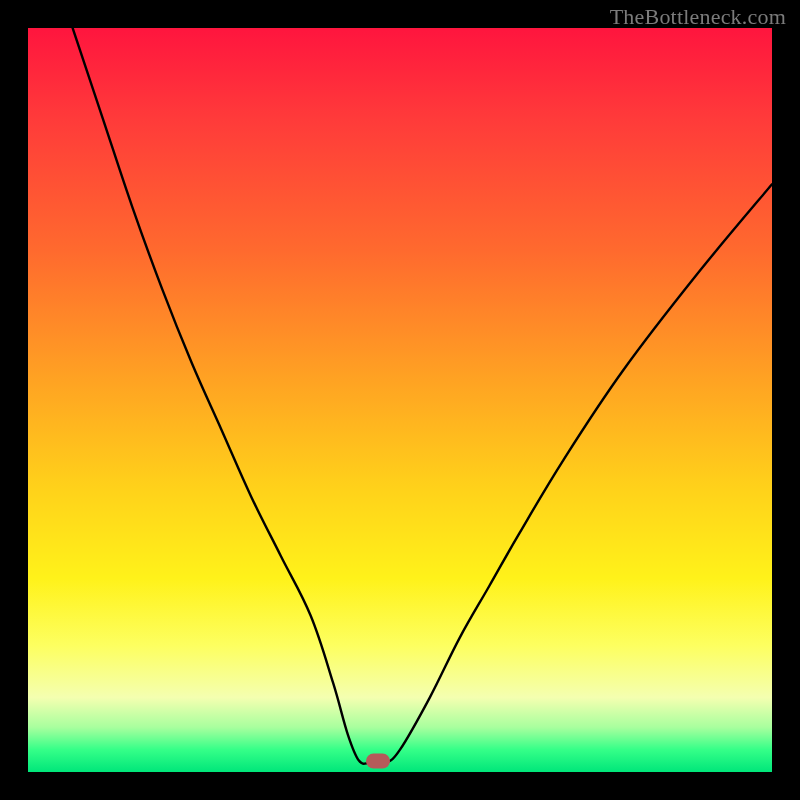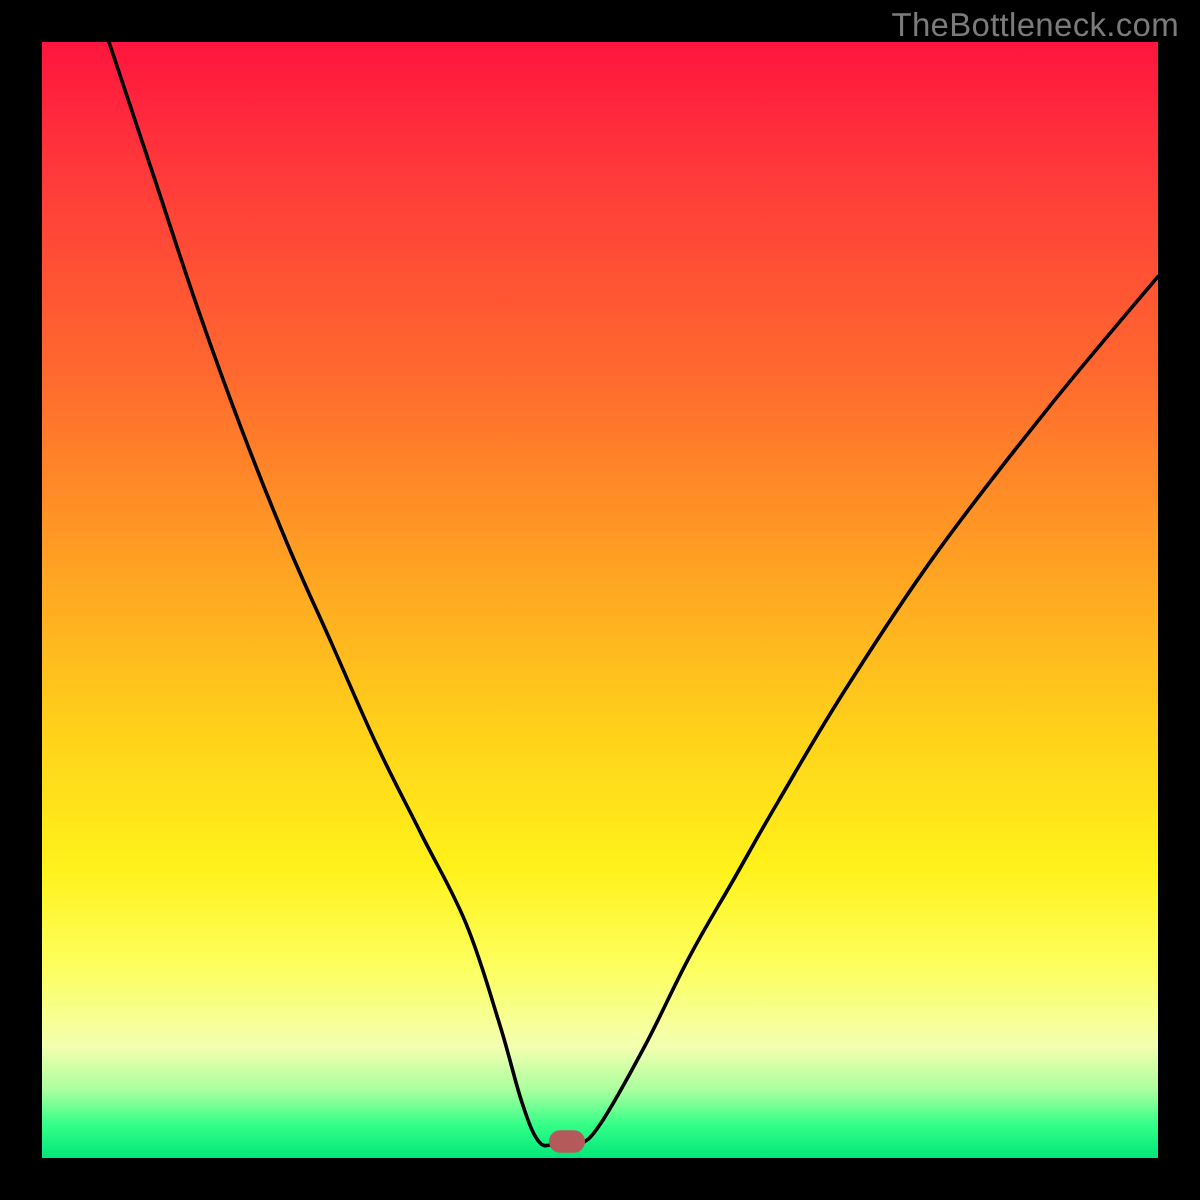--- a/index.html
+++ b/index.html
@@ -19,20 +19,21 @@
   }
   .watermark {
     position: absolute;
     top: 4px;
     right: 14px;
     color: #7b7b7b;
     font-size: 22px;
     font-weight: 500;
     letter-spacing: 0.2px;
     z-index: 50;
+    font-family: Liberation Serif, serif;
   }
   .plot-area {
     position: absolute;
     left: 28px;
     top: 28px;
     width: 744px;
     height: 744px;
     background: linear-gradient(to bottom,
       #ff153e 0%,
       #ff3a3a 12%,

